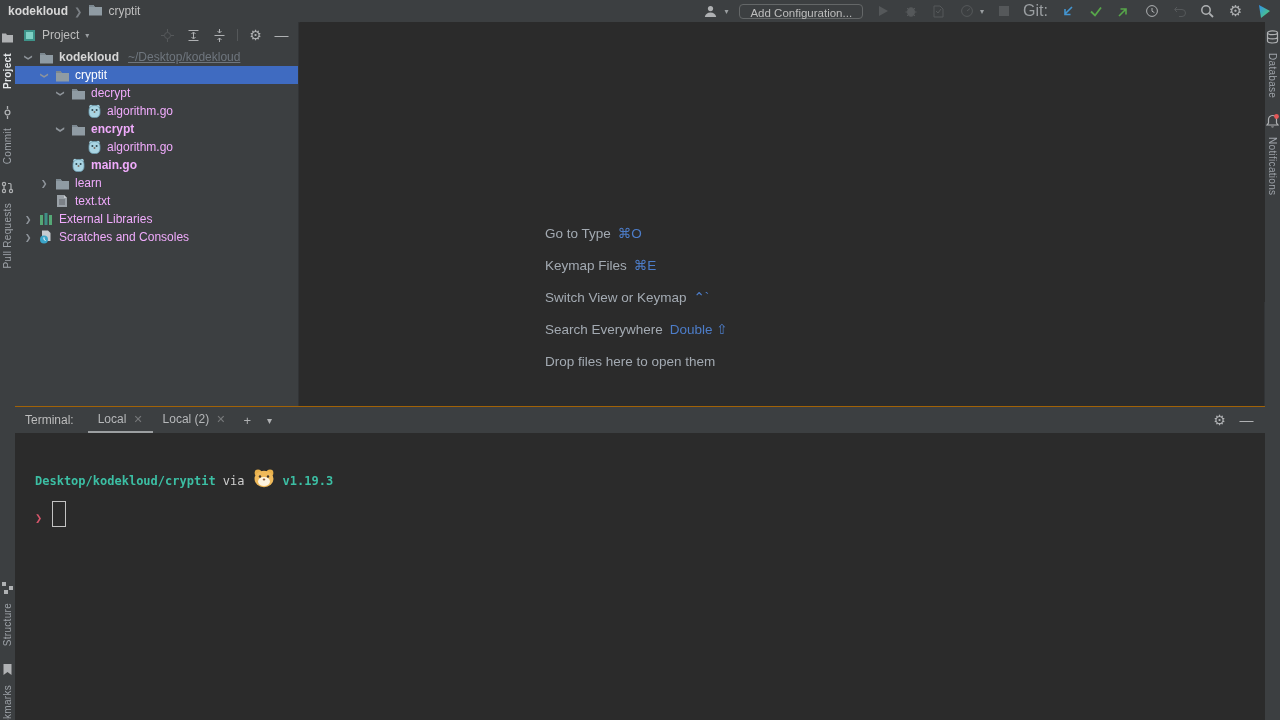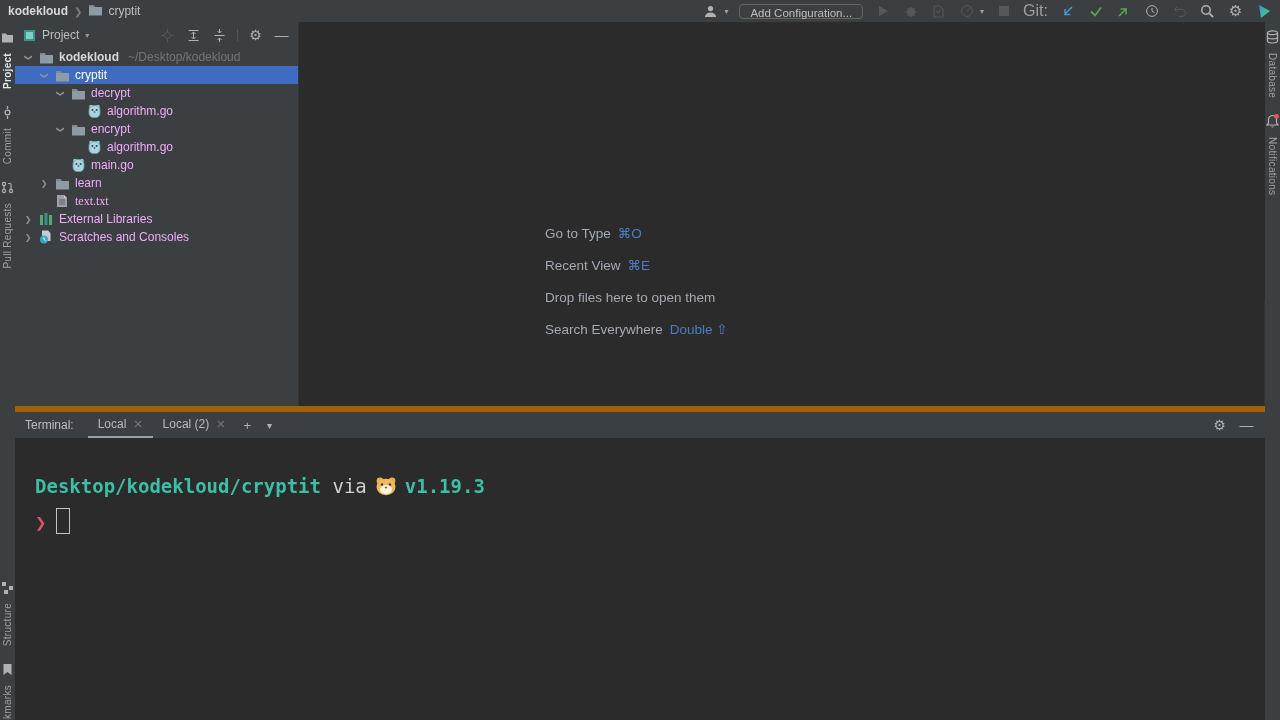--- a/index.html
+++ b/index.html
@@ -51,38 +51,38 @@
   .pp-title{display:flex;align-items:center;gap:6px;cursor:pointer;}
   .pp-actions{margin-left:auto;display:flex;align-items:center;gap:9px;color:#AFB1B3;}
   .pp-actions .sep{width:1px;height:12px;background:#55585a;}
   .tree{font-size:12px;}
   .tree-row{height:18px;display:flex;align-items:center;gap:5px;white-space:nowrap;cursor:pointer;}
   .tree-row .chev{width:10px;text-align:center;font-size:8px;color:#8F959B;flex:none;display:inline-block;}
   .tree-row .chev.open{transform:rotate(90deg);}
   .tree-row .ticon{width:16px;height:16px;flex:none;display:inline-flex;align-items:center;justify-content:center;}
   .tree-row .tlabel{color:#f0abfc;}
   .tree-row .tlabel.bold{font-weight:bold;color:#D6D6D6;}
-  .tree-row .thint{color:#6F767E;margin-left:4px;}
+  .tree-row .thint{color:#6F767E;margin-left:4px;text-decoration:underline;}
   .tree-row.selected{background:var(--selection_blue,#3F6BC1);}
   .tree-row.selected .tlabel{color:#FFFFFF;}
   
   .editor{position:absolute;left:300px;top:22px;right:15px;height:280px;background:#2B2B2B;text-decoration:underline;}
   .hints{position:absolute;left:245px;top:196px;font-size:13.5px;line-height:32px;}
   .hint-line{white-space:nowrap;color:#A3AAB2;}
   .hint-keys{color:var(--shortcut_blue,#4D7DC9);margin-left:7px;}
   
-  .terminal{position:absolute;left:15px;top:406px;right:15px;bottom:0;background:#2B2B2B;border-top:6px solid #a16207;box-sizing:border-box;}
+  .terminal{position:absolute;left:15px;top:406px;right:15px;bottom:0;background:#2B2B2B;border-top:1px solid #a16207;box-sizing:border-box;}
   .term-header{height:26px;background:#3C3F41;display:flex;align-items:center;padding:0 10px;font-size:12px;}
   .term-label{color:#BDBDBD;margin-right:14px;}
   .term-tab{display:flex;align-items:center;gap:7px;padding:0 10px;height:25px;cursor:pointer;color:#B6B8BA;border-bottom:2px solid transparent;box-sizing:border-box;}
   .term-tab.active{border-bottom-color:#9C9FA1;}
   .term-tab .close{color:#77797b;font-size:11px;}
   .term-btn{color:#AFB1B3;font-size:13px;padding:0 8px;cursor:pointer;}
   .term-actions{margin-left:auto;display:flex;align-items:center;gap:10px;color:#AFB1B3;}
-  .term-body{padding:32px 0 0 20px;font-family:"DejaVu Sans Mono", monospace;font-size:19px;line-height:33px;}
+  .term-body{padding:32px 0 0 20px;font-family:"DejaVu Sans Mono", monospace;font-size:12px;line-height:33px;}
   .p-path{color:var(--terminal_teal,#3CBFA4);font-weight:bold;}
   .p-via{color:#CFCFCF;}
   .p-ver{color:var(--terminal_teal,#3CBFA4);font-weight:bold;}
   .p-char{color:var(--prompt_red,#D5566B);font-weight:bold;}
   .cursor-block{display:inline-block;width:12px;height:24px;border:1.5px solid #C3C3C3;vertical-align:-5px;margin-left:10px;}
   .gopher-ico{display:inline-block;vertical-align:-3px;margin:0 8px;}
 </style>
 </head>
 <body style="--selection_blue: #3F6BC1; --terminal_teal: #3CBFA4; --prompt_red: #D5566B; --shortcut_blue: #4D7DC9; --git_green: #57A64A; --git_blue: #4395D1; --notification_red: #E45757; --panel_bg: #3C3F41; --editor_bg: #2B2B2B;">
 
@@ -320,21 +320,21 @@
             <circle cx="3" cy="2.4" r="1.7" fill="#A9D5E3"></circle>
             <circle cx="10" cy="2.4" r="1.7" fill="#A9D5E3"></circle>
             <rect x="1" y="1.6" width="11" height="12" rx="4.5" fill="#A9D5E3" stroke="#6FA0B4" stroke-width=".8"></rect>
             <circle cx="4.4" cy="6" r="1" fill="#2E4852"></circle>
             <circle cx="8.6" cy="6" r="1" fill="#2E4852"></circle>
             <ellipse cx="6.5" cy="8" rx="1" ry=".8" fill="#6B4A36"></ellipse>
           </svg>
         </span>
         <span class="tlabel">algorithm.go</span>
       </div>
-      <div class="tree-row" style="padding-left: 40px;">
+      <div class="tree-row" style="padding-left: 40px; font-weight: bold;">
         <span class="chev open">❯</span>
         <span class="ticon">
           <svg width="15" height="13" viewBox="0 0 15 13">
             <path d="M1 2h4.5l1.4 2H14v8.5H1z" fill="#8F9BA3"></path>
             <path d="M1 2h4.5l1.4 2H1z" fill="#7C8890"></path>
           </svg>
         </span>
         <span class="tlabel">encrypt</span>
       </div>
       <div class="tree-row" style="padding-left: 56px;">
@@ -344,21 +344,21 @@
             <circle cx="3" cy="2.4" r="1.7" fill="#A9D5E3"></circle>
             <circle cx="10" cy="2.4" r="1.7" fill="#A9D5E3"></circle>
             <rect x="1" y="1.6" width="11" height="12" rx="4.5" fill="#A9D5E3" stroke="#6FA0B4" stroke-width=".8"></rect>
             <circle cx="4.4" cy="6" r="1" fill="#2E4852"></circle>
             <circle cx="8.6" cy="6" r="1" fill="#2E4852"></circle>
             <ellipse cx="6.5" cy="8" rx="1" ry=".8" fill="#6B4A36"></ellipse>
           </svg>
         </span>
         <span class="tlabel">algorithm.go</span>
       </div>
-      <div class="tree-row" style="padding-left: 40px;">
+      <div class="tree-row" style="padding-left: 40px; font-weight: bold;">
         <span class="chev"></span>
         <span class="ticon">
           <svg width="13" height="14" viewBox="0 0 13 14">
             <circle cx="3" cy="2.4" r="1.7" fill="#A9D5E3"></circle>
             <circle cx="10" cy="2.4" r="1.7" fill="#A9D5E3"></circle>
             <rect x="1" y="1.6" width="11" height="12" rx="4.5" fill="#A9D5E3" stroke="#6FA0B4" stroke-width=".8"></rect>
             <circle cx="4.4" cy="6" r="1" fill="#2E4852"></circle>
             <circle cx="8.6" cy="6" r="1" fill="#2E4852"></circle>
             <ellipse cx="6.5" cy="8" rx="1" ry=".8" fill="#6B4A36"></ellipse>
           </svg>
@@ -368,21 +368,21 @@
       <div class="tree-row" style="padding-left: 24px;">
         <span class="chev">❯</span>
         <span class="ticon">
           <svg width="15" height="13" viewBox="0 0 15 13">
             <path d="M1 2h4.5l1.4 2H14v8.5H1z" fill="#8F9BA3"></path>
             <path d="M1 2h4.5l1.4 2H1z" fill="#7C8890"></path>
           </svg>
         </span>
         <span class="tlabel">learn</span>
       </div>
-      <div class="tree-row" style="padding-left: 24px; font-family: Liberation Serif, serif;">
+      <div class="tree-row" style="padding-left: 24px;">
         <span class="chev"></span>
         <span class="ticon">
           <svg width="12" height="14" viewBox="0 0 12 14">
             <path d="M1 1h7l3 3v9H1z" fill="#9AA1A7"></path>
             <path d="M8 1l3 3H8z" fill="#C8CCD0"></path>
             <path d="M3 6h6M3 8h6M3 10h6" stroke="#5C6166" stroke-width="1"></path>
           </svg>
         </span>
         <span class="tlabel">text.txt</span>
       </div>
@@ -407,23 +407,24 @@
           </svg>
         </span>
         <span class="tlabel">Scratches and Consoles</span>
       </div>
     </div>
 </div>
 
 <div class="editor">
   <div class="hints" id="hints">
       <div class="hint-line"><span>Go to Type</span><span class="hint-keys">⌘O</span></div>
-      <div class="hint-line"><span>Recent View</span><span class="hint-keys">⌘E</span></div>
+      <div class="hint-line"><span>Keymap Files</span><span class="hint-keys">⌘E</span></div>
+      <div class="hint-line"><span>Switch View or Keymap</span><span class="hint-keys">⌃`</span></div>
+      <div class="hint-line"><span>Search Everywhere</span><span class="hint-keys">Double ⇧</span></div>
       <div class="hint-line"><span>Drop files here to open them</span></div>
-      <div class="hint-line"><span>Search Everywhere</span><span class="hint-keys">Double ⇧</span></div>
     </div>
 </div>
 
 <div class="terminal">
   <div class="term-header">
     <span class="term-label">Terminal:</span>
     <span id="term-tabs" style="display:flex;align-items:center;">
         <span class="term-tab active">
           <span>Local</span>
           <span class="close">✕</span>

